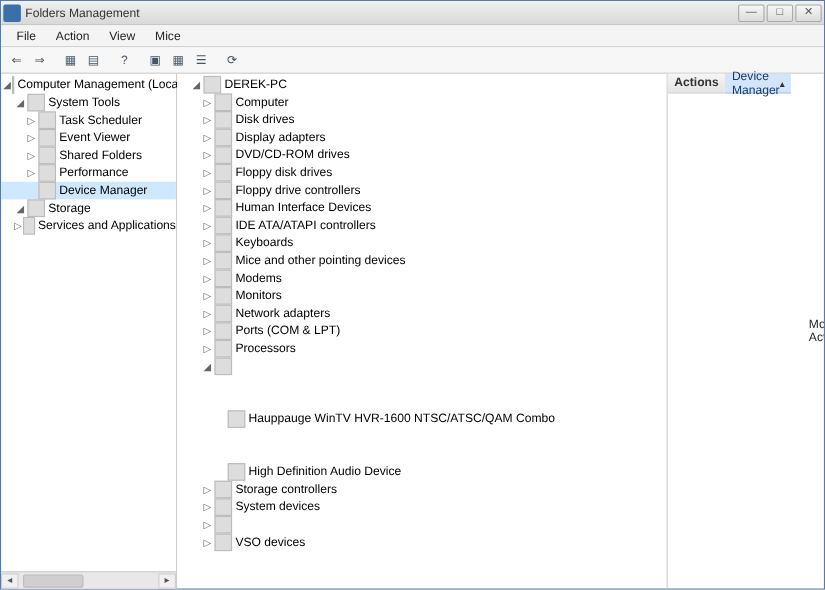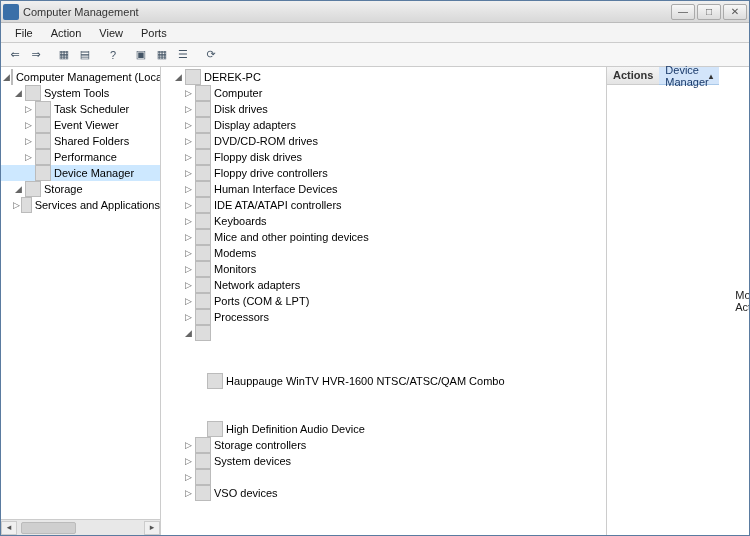--- a/index.html
+++ b/index.html
@@ -50,33 +50,33 @@
 .icon-net{background:#7a8;} .icon-port{background:#a97;} .icon-cpu{background:#778;}
 .icon-snd{background:#9ab;} .icon-dev{background:#9cb;} .icon-stor{background:#7ab;}
 .icon-sys{background:#89a;} .icon-usb{background:#7a9;} .icon-vso{background:#aa8;}
 .icon-mgmt{background:#4a76a8;} .icon-folder{background:#f0d070;}
 </style>
 </head>
 <body>
 
 <div class="titlebar">
   <span class="icon"></span>
-  <span class="title">Computer Management</span>
+  <span class="title">Folders Management</span>
   <div class="winbtns">
     <div class="winbtn">—</div>
     <div class="winbtn">□</div>
     <div class="winbtn">✕</div>
   </div>
 </div>
 
 <div class="menubar">
   <div class="menuitem">File</div>
   <div class="menuitem">Action</div>
   <div class="menuitem">View</div>
-  <div class="menuitem">Ports</div>
+  <div class="menuitem">Mice</div>
 </div>
 
 <div class="toolbar">
   <div class="tbbtn">⇐</div>
   <div class="tbbtn">⇒</div>
   <div class="tbspacer"></div>
   <div class="tbbtn">▦</div>
   <div class="tbbtn">▤</div>
   <div class="tbspacer"></div>
   <div class="tbbtn">?</div>

